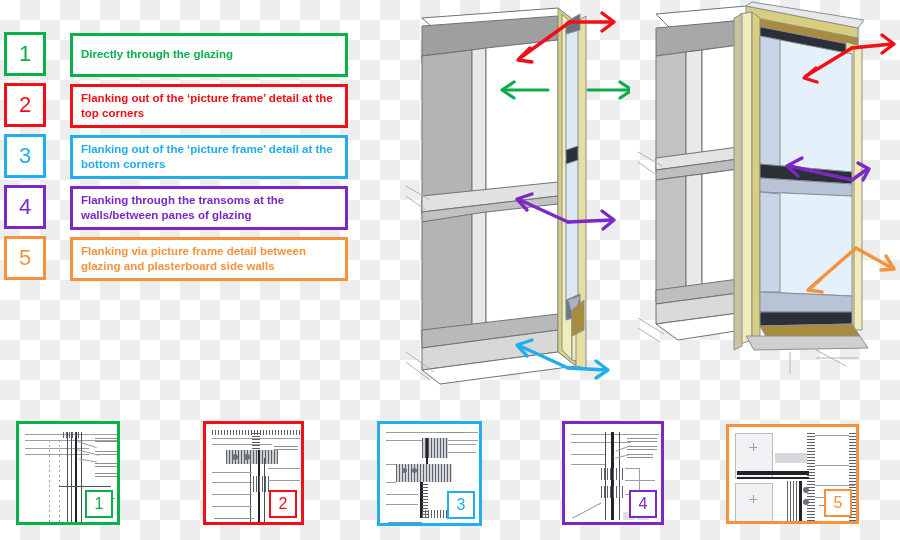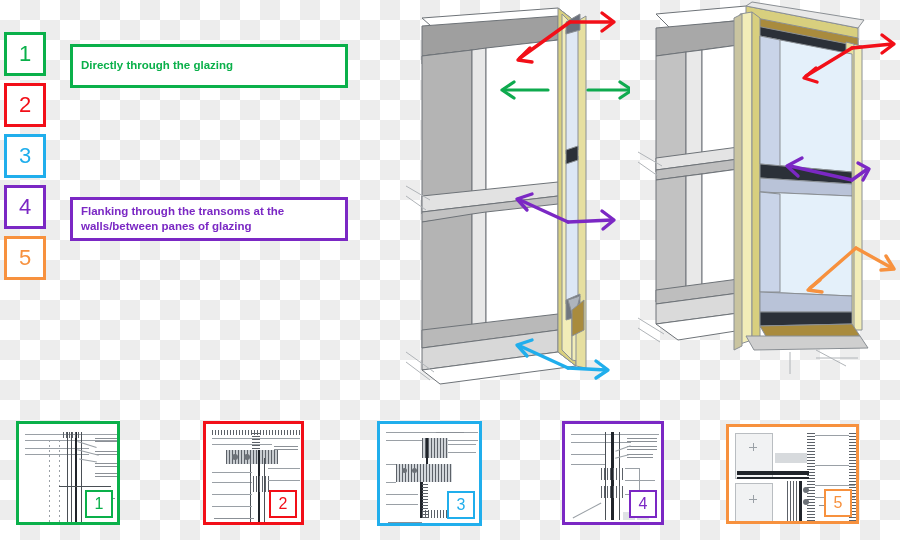--- a/index.html
+++ b/index.html
@@ -52,21 +52,21 @@
     display: flex;
     align-items: center;
     justify-content: center;
     font-size: 22px;
     font-weight: 400;
     line-height: 1;
   }
   .text-box {
     position: absolute;
     left: 70px;
-    top: 12px;
+    top: 1px;
     width: 278px;
     height: 44px;
     box-sizing: border-box;
     background: #ffffff;
     border: 3px solid #8b5cf6;
     display: flex;
     align-items: center;
     padding: 0 8px;
   }
   .text-box span {
@@ -141,40 +141,49 @@
       </div>
       <div class="text-box" style="border-color: rgb(10, 176, 74); color: rgb(10, 176, 74);">
         <span>Directly through the glazing</span>
       </div>
     </div>
 
     <div class="legend-row">
       <div class="num-box" style="border-color: rgb(242, 15, 24); color: rgb(242, 15, 24);">
         <span>2</span>
       </div>
+      <div class="text-box" style="border-color: rgb(242, 15, 24); color: rgb(242, 15, 24);">
+        <span>Flanking out of the ‘picture frame’ detail at the top corners</span>
+      </div>
     </div>
 
     <div class="legend-row">
       <div class="num-box" style="border-color: rgb(32, 174, 236); color: rgb(32, 174, 236);">
         <span>3</span>
       </div>
+      <div class="text-box" style="border-color: rgb(32, 174, 236); color: rgb(32, 174, 236);">
+        <span>Flanking out of the ‘picture frame’ detail at the bottom corners</span>
+      </div>
     </div>
 
     <div class="legend-row">
       <div class="num-box" style="border-color: rgb(123, 40, 196); color: rgb(123, 40, 196);">
         <span>4</span>
       </div>
       <div class="text-box" style="border-color: rgb(123, 40, 196); color: rgb(123, 40, 196);">
         <span>Flanking through the transoms at the walls/between panes of glazing</span>
       </div>
     </div>
 
     <div class="legend-row">
       <div class="num-box" style="border-color: rgb(247, 145, 62); color: rgb(247, 145, 62);">
         <span>5</span>
+      </div>
+      <div class="text-box" style="border-color: rgb(247, 145, 62); color: rgb(247, 145, 62);">
+        <span>Flanking via picture frame detail between glazing and plasterboard side walls</span>
       </div>
     </div>
 
   </div>
 
   <svg class="svg-abs" style="left:400px; top:0px;" width="230" height="400" viewBox="0 0 230 400">
     <g stroke="#6e7378" stroke-width="1" fill="none" stroke-linejoin="round">
 
       <polygon points="22,18 158,8 176,22 40,34" fill="#ffffff"></polygon>
 

